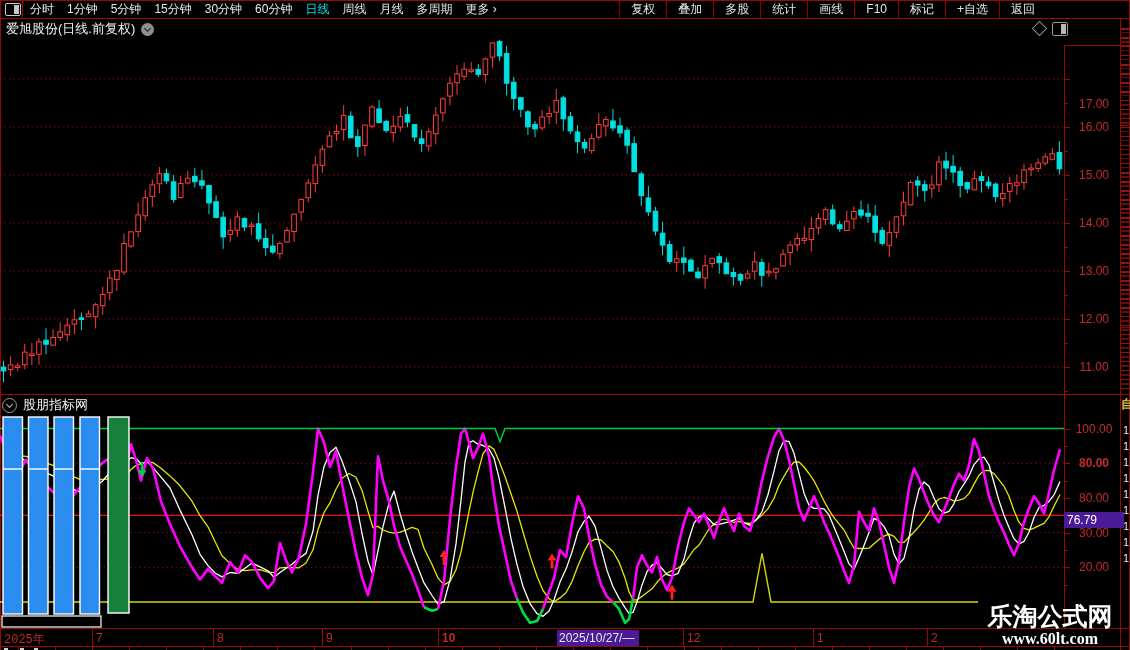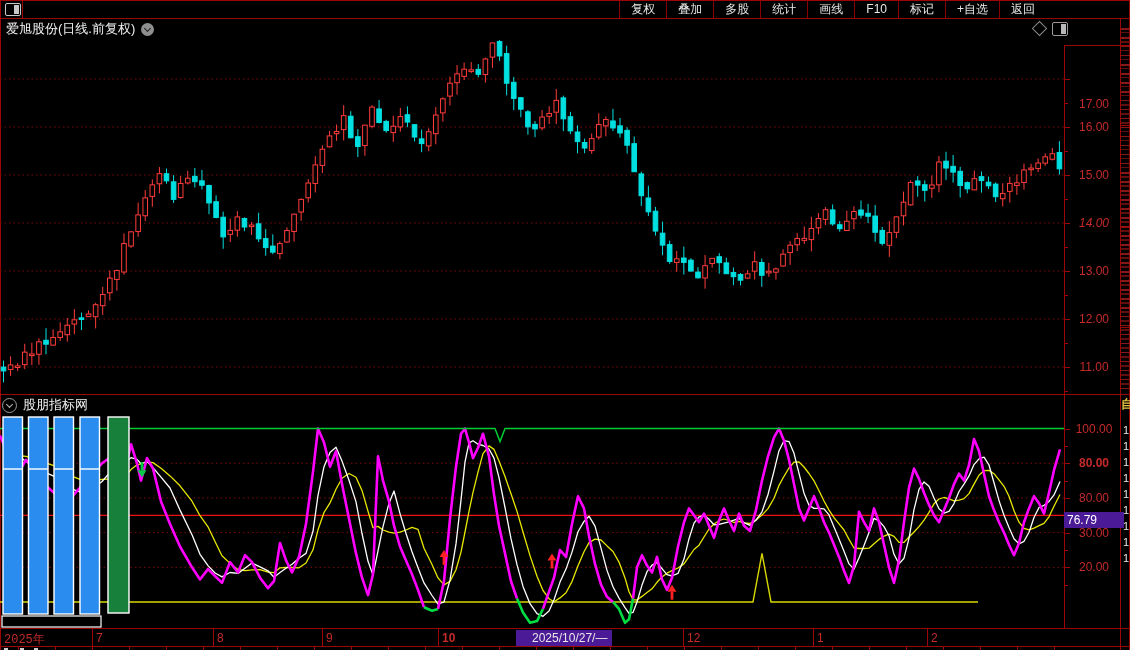--- a/index.html
+++ b/index.html
@@ -45,20 +45,33 @@
 
   <div class="hline" style="left:0;top:0;width:1130px;"></div>
   <div class="vline" style="left:0;top:0;height:650px;"></div>
   <div class="vline" style="left:1129px;top:0;height:650px;"></div>
   <div class="hline" style="left:0;top:18px;width:1130px;"></div>
 
   <div class="win-icon">
       <div class="half"></div>
     </div>
   <div class="vline" style="left:22px;top:0;height:18px;"></div>
+  <div class="tb-left" id="tb-left">
+      <span class="tb-item">分时</span>
+      <span class="tb-item">1分钟</span>
+      <span class="tb-item">5分钟</span>
+      <span class="tb-item">15分钟</span>
+      <span class="tb-item">30分钟</span>
+      <span class="tb-item">60分钟</span>
+      <span class="tb-item" style="color: rgb(0, 224, 224);">日线</span>
+      <span class="tb-item">周线</span>
+      <span class="tb-item">月线</span>
+      <span class="tb-item">多周期</span>
+      <span class="tb-item">更多 ›</span>
+    </div>
   <div class="tb-right" id="tb-right">
       <span class="tb-div"></span>
       <span class="tb-item">复权</span>
       <span class="tb-div"></span>
       <span class="tb-item">叠加</span>
       <span class="tb-div"></span>
       <span class="tb-item">多股</span>
       <span class="tb-div"></span>
       <span class="tb-item">统计</span>
       <span class="tb-div"></span>
@@ -456,30 +469,34 @@
     <div class="abs" style="left:1121px;top:396px;width:9px;height:14px;overflow:hidden;color:#e3c33f;font-size:12px;font-weight:bold;">自</div>
     <div id="strip-digits"></div>
   </div>
 
   <div id="sliver">
     <div class="sliver-dot" style="left:4px;"></div>
     <div class="sliver-dot" style="left:20px;"></div>
     <div class="sliver-dot" style="left:34px;"></div>
   </div>
 
+  <div class="wm">
+    <div class="l1">乐淘公式网</div>
+    <div class="l2">www.60lt.com</div>
+  </div>
 <div class="axis-label" style="left: 1068px; top: 72px; margin-top: 25px;">17.00</div>
     <div class="tick" style="left: 1065px; top: 79px; width: 5px;"></div>
     <div class="tick" style="left: 1065px; top: 103px; width: 3px;"></div>
     <div class="axis-label" style="left: 1068px; top: 120px;">16.00</div>
     <div class="tick" style="left: 1065px; top: 127px; width: 5px;"></div>
     <div class="tick" style="left: 1065px; top: 151px; width: 3px;"></div>
     <div class="axis-label" style="left: 1068px; top: 168px;">15.00</div>
     <div class="tick" style="left: 1065px; top: 175px; width: 5px;"></div>
     <div class="tick" style="left: 1065px; top: 199px; width: 3px;"></div>
-    <div class="axis-label" style="left: 1068px; top: 216px; font-style: italic;">14.00</div>
+    <div class="axis-label" style="left: 1068px; top: 216px;">14.00</div>
     <div class="tick" style="left: 1065px; top: 223px; width: 5px;"></div>
     <div class="tick" style="left: 1065px; top: 247px; width: 3px;"></div>
     <div class="axis-label" style="left: 1068px; top: 264px;">13.00</div>
     <div class="tick" style="left: 1065px; top: 271px; width: 5px;"></div>
     <div class="tick" style="left: 1065px; top: 295px; width: 3px;"></div>
     <div class="axis-label" style="left: 1068px; top: 312px;">12.00</div>
     <div class="tick" style="left: 1065px; top: 319px; width: 5px;"></div>
     <div class="tick" style="left: 1065px; top: 343px; width: 3px;"></div>
     <div class="axis-label" style="left: 1068px; top: 360px;">11.00</div>
     <div class="tick" style="left: 1065px; top: 367px; width: 5px;"></div>
@@ -507,21 +524,21 @@
     <div class="vline" style="left: 322px; top: 629px; height: 17px;"></div>
     <div class="date-label" style="left: 326px;">9</div>
     <div class="vline" style="left: 438px; top: 629px; height: 17px;"></div>
     <div class="date-label" style="left: 442px; font-weight: bold;">10</div>
     <div class="vline" style="left: 683px; top: 629px; height: 17px;"></div>
     <div class="date-label" style="left: 687px;">12</div>
     <div class="vline" style="left: 813px; top: 629px; height: 17px;"></div>
     <div class="date-label" style="left: 817px;">1</div>
     <div class="vline" style="left: 927px; top: 629px; height: 17px;"></div>
     <div class="date-label" style="left: 931px;">2</div>
-    <div class="abs" style="left: 516px; top: 630px; width: 80px; height: 16px; background: rgb(75, 26, 150); color: rgb(232, 232, 232); font-size: 12px; line-height: 16px; padding-left: 16px; overflow: hidden; white-space: nowrap; z-index: 30;">2025/10/27/—</div>
+    <div class="abs" style="left: 557px; top: 630px; width: 80px; height: 16px; background: rgb(75, 26, 150); color: rgb(232, 232, 232); font-size: 12px; line-height: 16px; padding-left: 2px; overflow: hidden; white-space: nowrap; z-index: 30;">2025/10/27/—</div>
     <div class="sliver-tick" style="left: 18px;"></div>
     <div class="sliver-tick" style="left: 55px;"></div>
     <div class="sliver-tick" style="left: 92px;"></div>
     <div class="sliver-tick" style="left: 129px;"></div>
     <div class="sliver-tick" style="left: 166px;"></div>
     <div class="sliver-tick" style="left: 203px;"></div>
     <div class="sliver-tick" style="left: 240px;"></div>
     <div class="sliver-tick" style="left: 277px;"></div>
     <div class="sliver-tick" style="left: 314px;"></div>
     <div class="sliver-tick" style="left: 351px;"></div>

